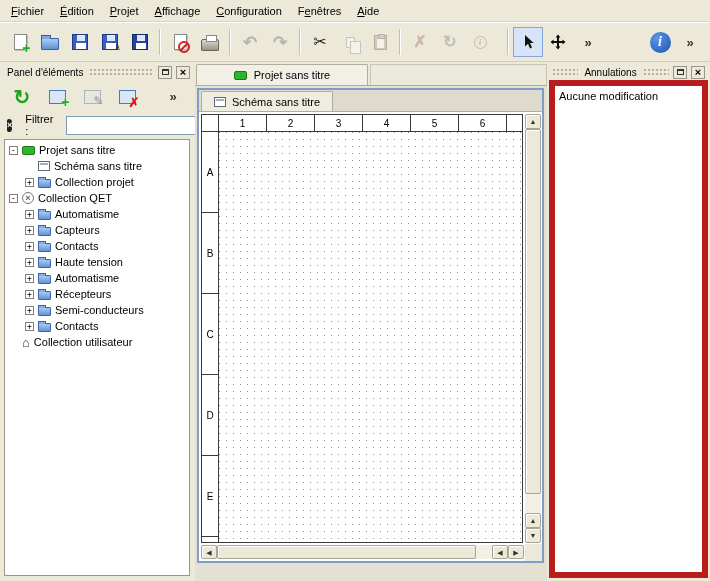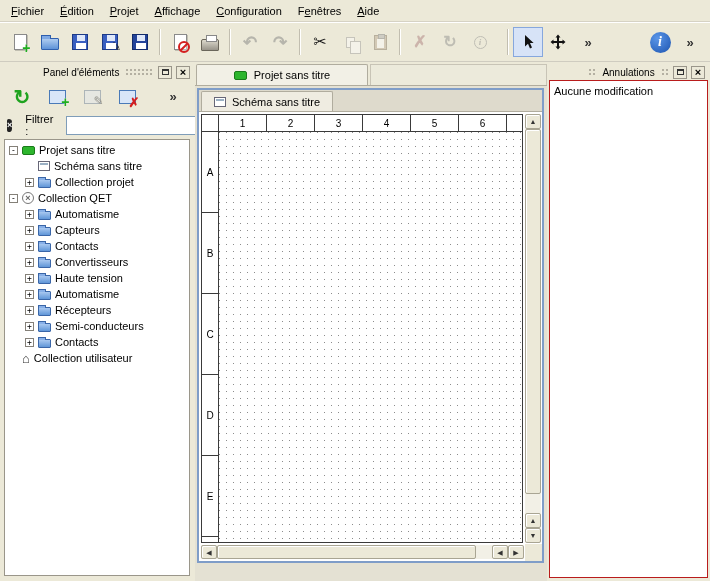--- a/index.html
+++ b/index.html
@@ -78,21 +78,21 @@
                   font:italic bold 14px "Liberation Serif", serif; }
   .ic-info-blue::before { content:"i"; }
 
   
   .workspace { position:absolute; top:63px; left:0; right:0; bottom:0; }
 
   
   .dock { display:flex; flex-direction:column; position:absolute; }
   .dock-left  { left:2px;  top:1px; bottom:3px; width:191px; }
   .dock-right { left:549px; top:1px; bottom:3px; width:159px; }
-  .dock-header { height:16px; flex:none; display:flex; align-items:center; gap:4px; padding:0 3px;margin-left:36px; }
+  .dock-header { height:16px; flex:none; display:flex; align-items:center; gap:4px; padding:0 3px; }
   .dock-title { font-size:10px; white-space:nowrap; padding:0 2px; }
   .dock-grip { flex:1; height:9px;
                background-image:radial-gradient(circle,#b4b0a2 1px,transparent 1.1px);
                background-size:4px 4px; }
   .dock-btn { width:14px; height:13px; flex:none; display:flex; align-items:center;
               justify-content:center; border:1px solid #9a968a; background:#ece9d8; }
   .float-glyph { width:7px; height:6px; border:1px solid #333; border-top:2px solid #333; }
   .glyph-x::before { content:"×"; }
   .glyph-x { font-size:11px; font-weight:bold; line-height:1; }
 
@@ -187,21 +187,21 @@
              border:1px solid #a9a593; border-radius:2px; box-shadow:inset 1px 1px 0 #fff; }
   .hscroll-row { height:17px; flex:none; display:flex; background:#fff; }
   .hscroll { flex:1; display:flex; background:#f2f0e6; margin:1px 1px 2px 2px; }
   .hscroll .sb-btn { width:16px; height:100%; }
   .h-track { flex:1; position:relative; }
   .h-thumb { position:absolute; left:0; top:0; bottom:0; width:94%; background:#ece9d8;
              border:1px solid #a9a593; border-radius:2px; box-shadow:inset 1px 1px 0 #fff; }
   .sb-corner { width:17px; flex:none; background:#ece9d8; }
 
   
-  .undo-list { flex:1; background:#fff; border:1px solid #b91c1c; padding:2px 4px; }
+  .undo-list { flex:1; background:#fff; border:6px solid #b91c1c; padding:2px 4px; }
   .undo-item { height:16px; display:flex; align-items:center; }
 </style>
 </head>
 <body>
 
 <div class="menubar">
   <span class="menu-item"><u>F</u><span>i</span><span>c</span><span>h</span><span>i</span><span>e</span><span>r</span></span>
   <span class="menu-item"><u>É</u><span>d</span><span>i</span><span>t</span><span>i</span><span>o</span><span>n</span></span>
   <span class="menu-item"><u>P</u><span>r</span><span>o</span><span>j</span><span>e</span><span>t</span></span>
   <span class="menu-item"><u>A</u><span>f</span><span>f</span><span>i</span><span>c</span><span>h</span><span>a</span><span>g</span><span>e</span></span>
@@ -358,25 +358,20 @@
       </div>
       <div class="tree-row lvl1">
         <span class="expander exp-plus"></span>
         <span class="ti-folder"></span>
         <span class="tree-label">Capteurs</span>
       </div>
       <div class="tree-row lvl1">
         <span class="expander exp-plus"></span>
         <span class="ti-folder"></span>
         <span class="tree-label">Contacts</span>
-      </div>
-      <div class="tree-row lvl1">
-        <span class="expander exp-plus"></span>
-        <span class="ti-folder"></span>
-        <span class="tree-label">Convertisseurs</span>
       </div>
       <div class="tree-row lvl1">
         <span class="expander exp-plus"></span>
         <span class="ti-folder"></span>
         <span class="tree-label">Haute tension</span>
       </div>
       <div class="tree-row lvl1">
         <span class="expander exp-plus"></span>
         <span class="ti-folder"></span>
         <span class="tree-label">Automatisme</span>

